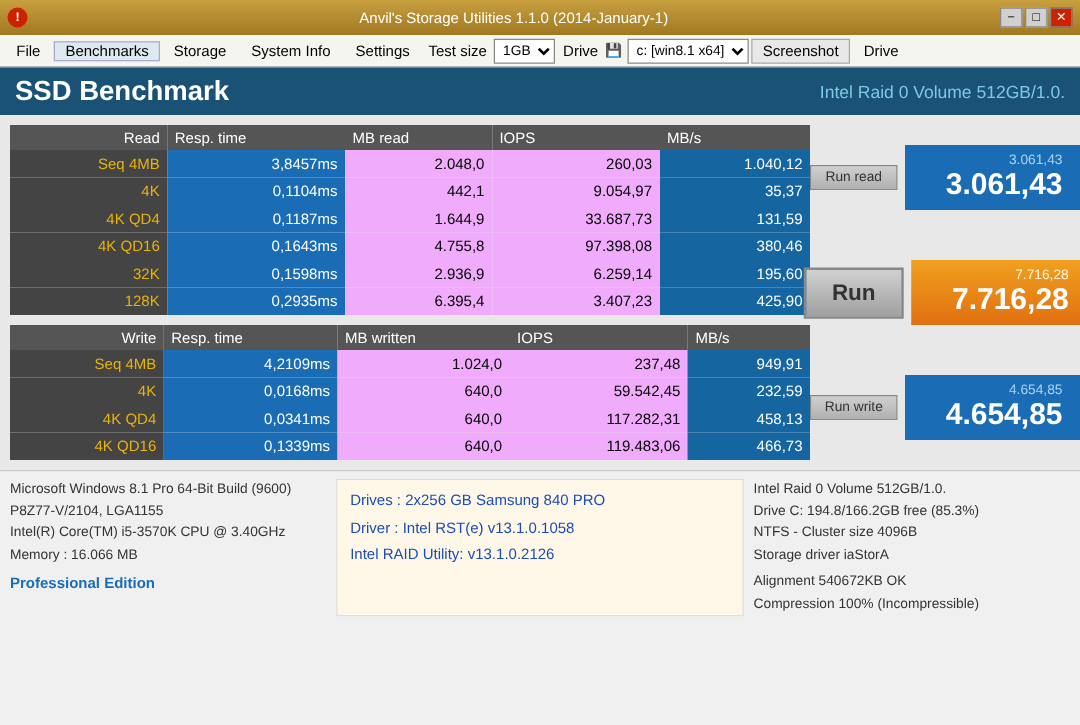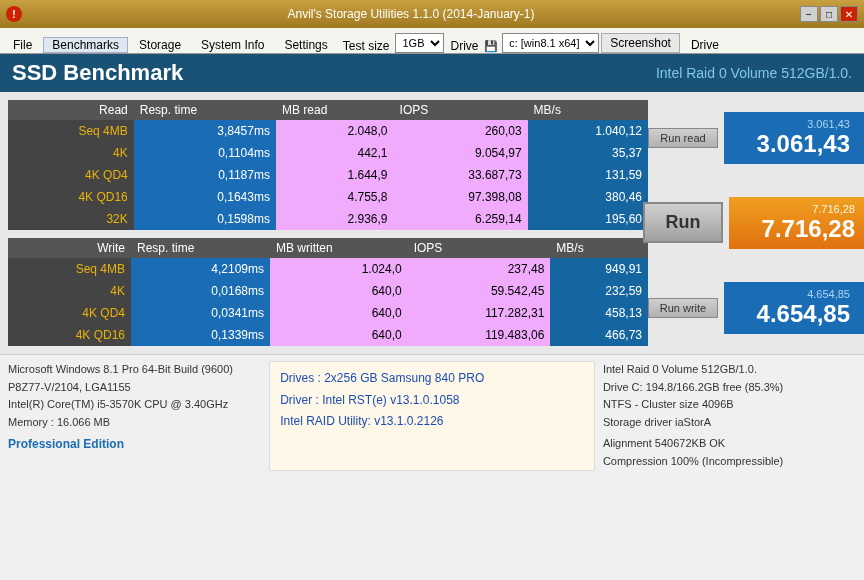--- a/index.html
+++ b/index.html
@@ -53,21 +53,21 @@
       cursor: pointer;
     }
     .tb-btn.close { background: #cc2200; color: white; }
 
     
     .menu-bar {
       background: #f5f5f0;
       border-bottom: 1px solid #999;
       height: 26px;
       display: flex;
-      align-items: flex-end;
+      align-items: center;
       padding: 0 4px;
       gap: 2px;
     }
     .menu-item {
       padding: 0 8px;
       display: flex;
       align-items: center;
       cursor: pointer;
       font-size: 12px;
       color: #000;
@@ -361,20 +361,27 @@
             <td class="cell-light">97.398,08</td>
             <td class="cell-dark-blue">380,46</td>
           </tr>
           <tr>
             <td class="row-label">32K</td>
             <td class="cell-blue">0,1598ms</td>
             <td class="cell-light">2.936,9</td>
             <td class="cell-light">6.259,14</td>
             <td class="cell-dark-blue">195,60</td>
           </tr>
+          <tr>
+            <td class="row-label">128K</td>
+            <td class="cell-blue">0,2935ms</td>
+            <td class="cell-light">6.395,4</td>
+            <td class="cell-light">3.407,23</td>
+            <td class="cell-dark-blue">425,90</td>
+          </tr>
         </tbody>
     </table>
 
     <div class="table-section-gap"></div>
 
     <table>
       <thead>
         <tr>
           <th>Write</th>
           <th>Resp. time</th>

